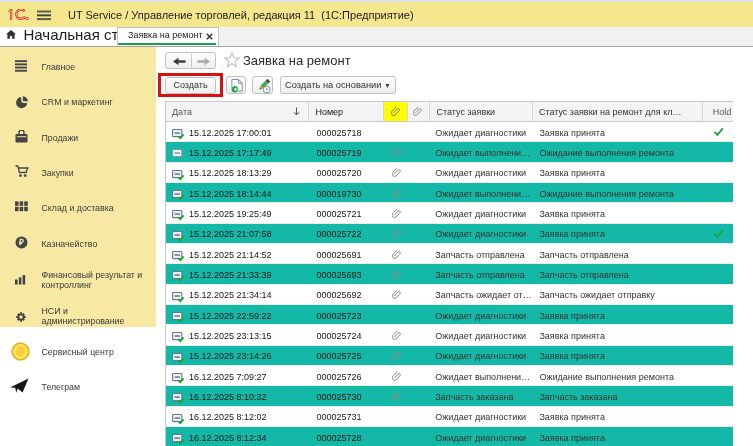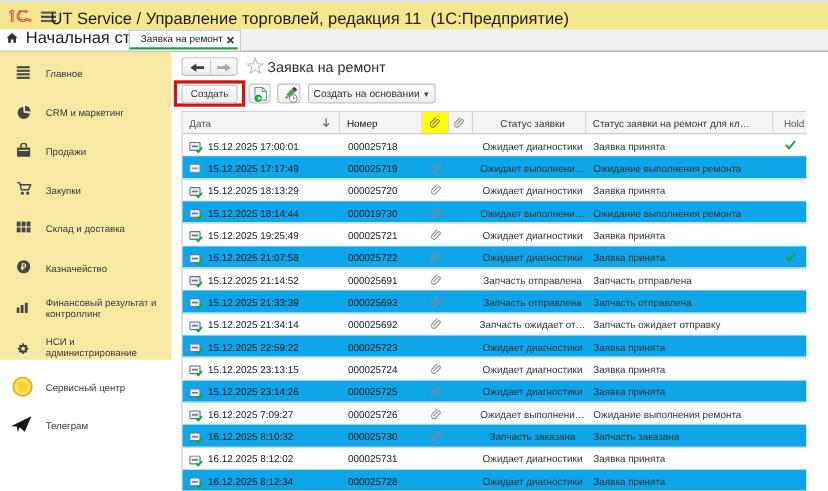--- a/index.html
+++ b/index.html
@@ -2,21 +2,21 @@
 <html><head>
 <meta charset="utf-8">
 <style>
   * { margin:0; padding:0; box-sizing:border-box; }
   html,body { width:753px; height:446px; overflow:hidden; }
   body { position:relative; font-family:"Liberation Sans", sans-serif; background:#fff; }
   .abs { position:absolute; }
 
   
   #topbar { left:0; top:0; width:753px; height:27px; background:#f5e78d; border-top:2px solid #dde1ea; }
-  #topbar .title { left:46px; top:7px; font-size:15px; color:#1c1c1c; }
+  #topbar .title { left:68px; top:7px; font-size:11px; color:#1c1c1c; }
 
   
   #tabbar { left:0; top:27px; width:753px; height:20px; background:#f0f1f1; border-bottom:1px solid #a3a39b; }
   #tabbar .white { position:absolute; left:0; top:0; width:117px; height:19px; background:#fff; }
   #tabhome { left:23.5px; top:27px; height:19px; line-height:15.5px; font-size:15px; color:#1c1c1c; }
   #tabactive { left:117px; top:27px; width:102px; height:19px; background:#fff; border:1px solid #c3c3c3; border-bottom:none; }
   #tabactive .gl { position:absolute; left:0px; right:2.5px; bottom:1px; height:2.5px; background:#21994f; }
   #tabactive .tx { position:absolute; left:10px; top:0; height:17px; line-height:15px; font-size:9px; color:#1c1c1c; }
 
   
@@ -36,33 +36,33 @@
   #btncreate { left:165px; top:76.5px; width:51px; height:17.5px; font-size:9px; color:#333; text-align:center; line-height:15.5px; }
   #btn2 { left:226px; top:75.5px; width:20px; height:18.5px; }
   #btn3 { left:252px; top:75.5px; width:21px; height:18.5px; }
   #btn4 { left:280px; top:75.5px; width:116px; height:18.5px; font-size:9.3px; color:#333; text-align:center; line-height:16.5px; }
 
   
   #tbl { left:165px; top:101px; width:568px; height:345px; border-left:1px solid #c9c9c9; border-top:1px solid #c9c9c9; }
   #thead { display:flex; height:20px; background:#f4f4f4; border-bottom:1px solid #c9c9c9; font-size:9px; color:#555; }
   #thead .c { border-right:1px solid #d6d6d6; padding:4.8px 0 0 6px; height:100%; overflow:hidden; white-space:nowrap; }
   .row { display:flex; height:20.35px; position:relative; border-bottom:1px solid #ececec; font-size:9px; }
-  .row.alt { background:#0ea5e9; }
+  .row.alt { background:#14b8a6; }
   .row .c { height:100%; overflow:hidden; white-space:nowrap; padding-top:5.5px; }
   .c1 { width:148.5px; position:relative; }
   .c2 { width:77px; }
   .c3 { width:25px; text-align:center; }
   .c4 { width:23px; }
   .c5 { width:106px; }
   .c6 { width:176px; }
   .c7 { width:31px; text-align:center; }
   .c1 .ric { position:absolute; left:6px; top:7px; }
   .c1 .dt { position:absolute; left:23px; top:5.5px; color:#161616; }
   .c2 { padding-left:7px; color:#161616; }
-  .c5 { padding-left:5px; color:#333;text-align:center; }
+  .c5 { padding-left:5px; color:#333; }
   .c6 { padding-left:6.5px; color:#333; }
 </style>
 </head>
 <body>
 
 <div class="abs" id="topbar">
   <svg class="abs" style="left:7.5px;top:7px" width="21" height="12" viewBox="0 0 21 12">
     <g fill="none" stroke="#d8232a" stroke-width="2.3">
       <path d="M0.9 2.8 L3.1 1.1 V11"></path>
       <path d="M16.6 2.4 A4.6 4.6 0 1 0 16 8.6 L20.6 9.9"></path>

